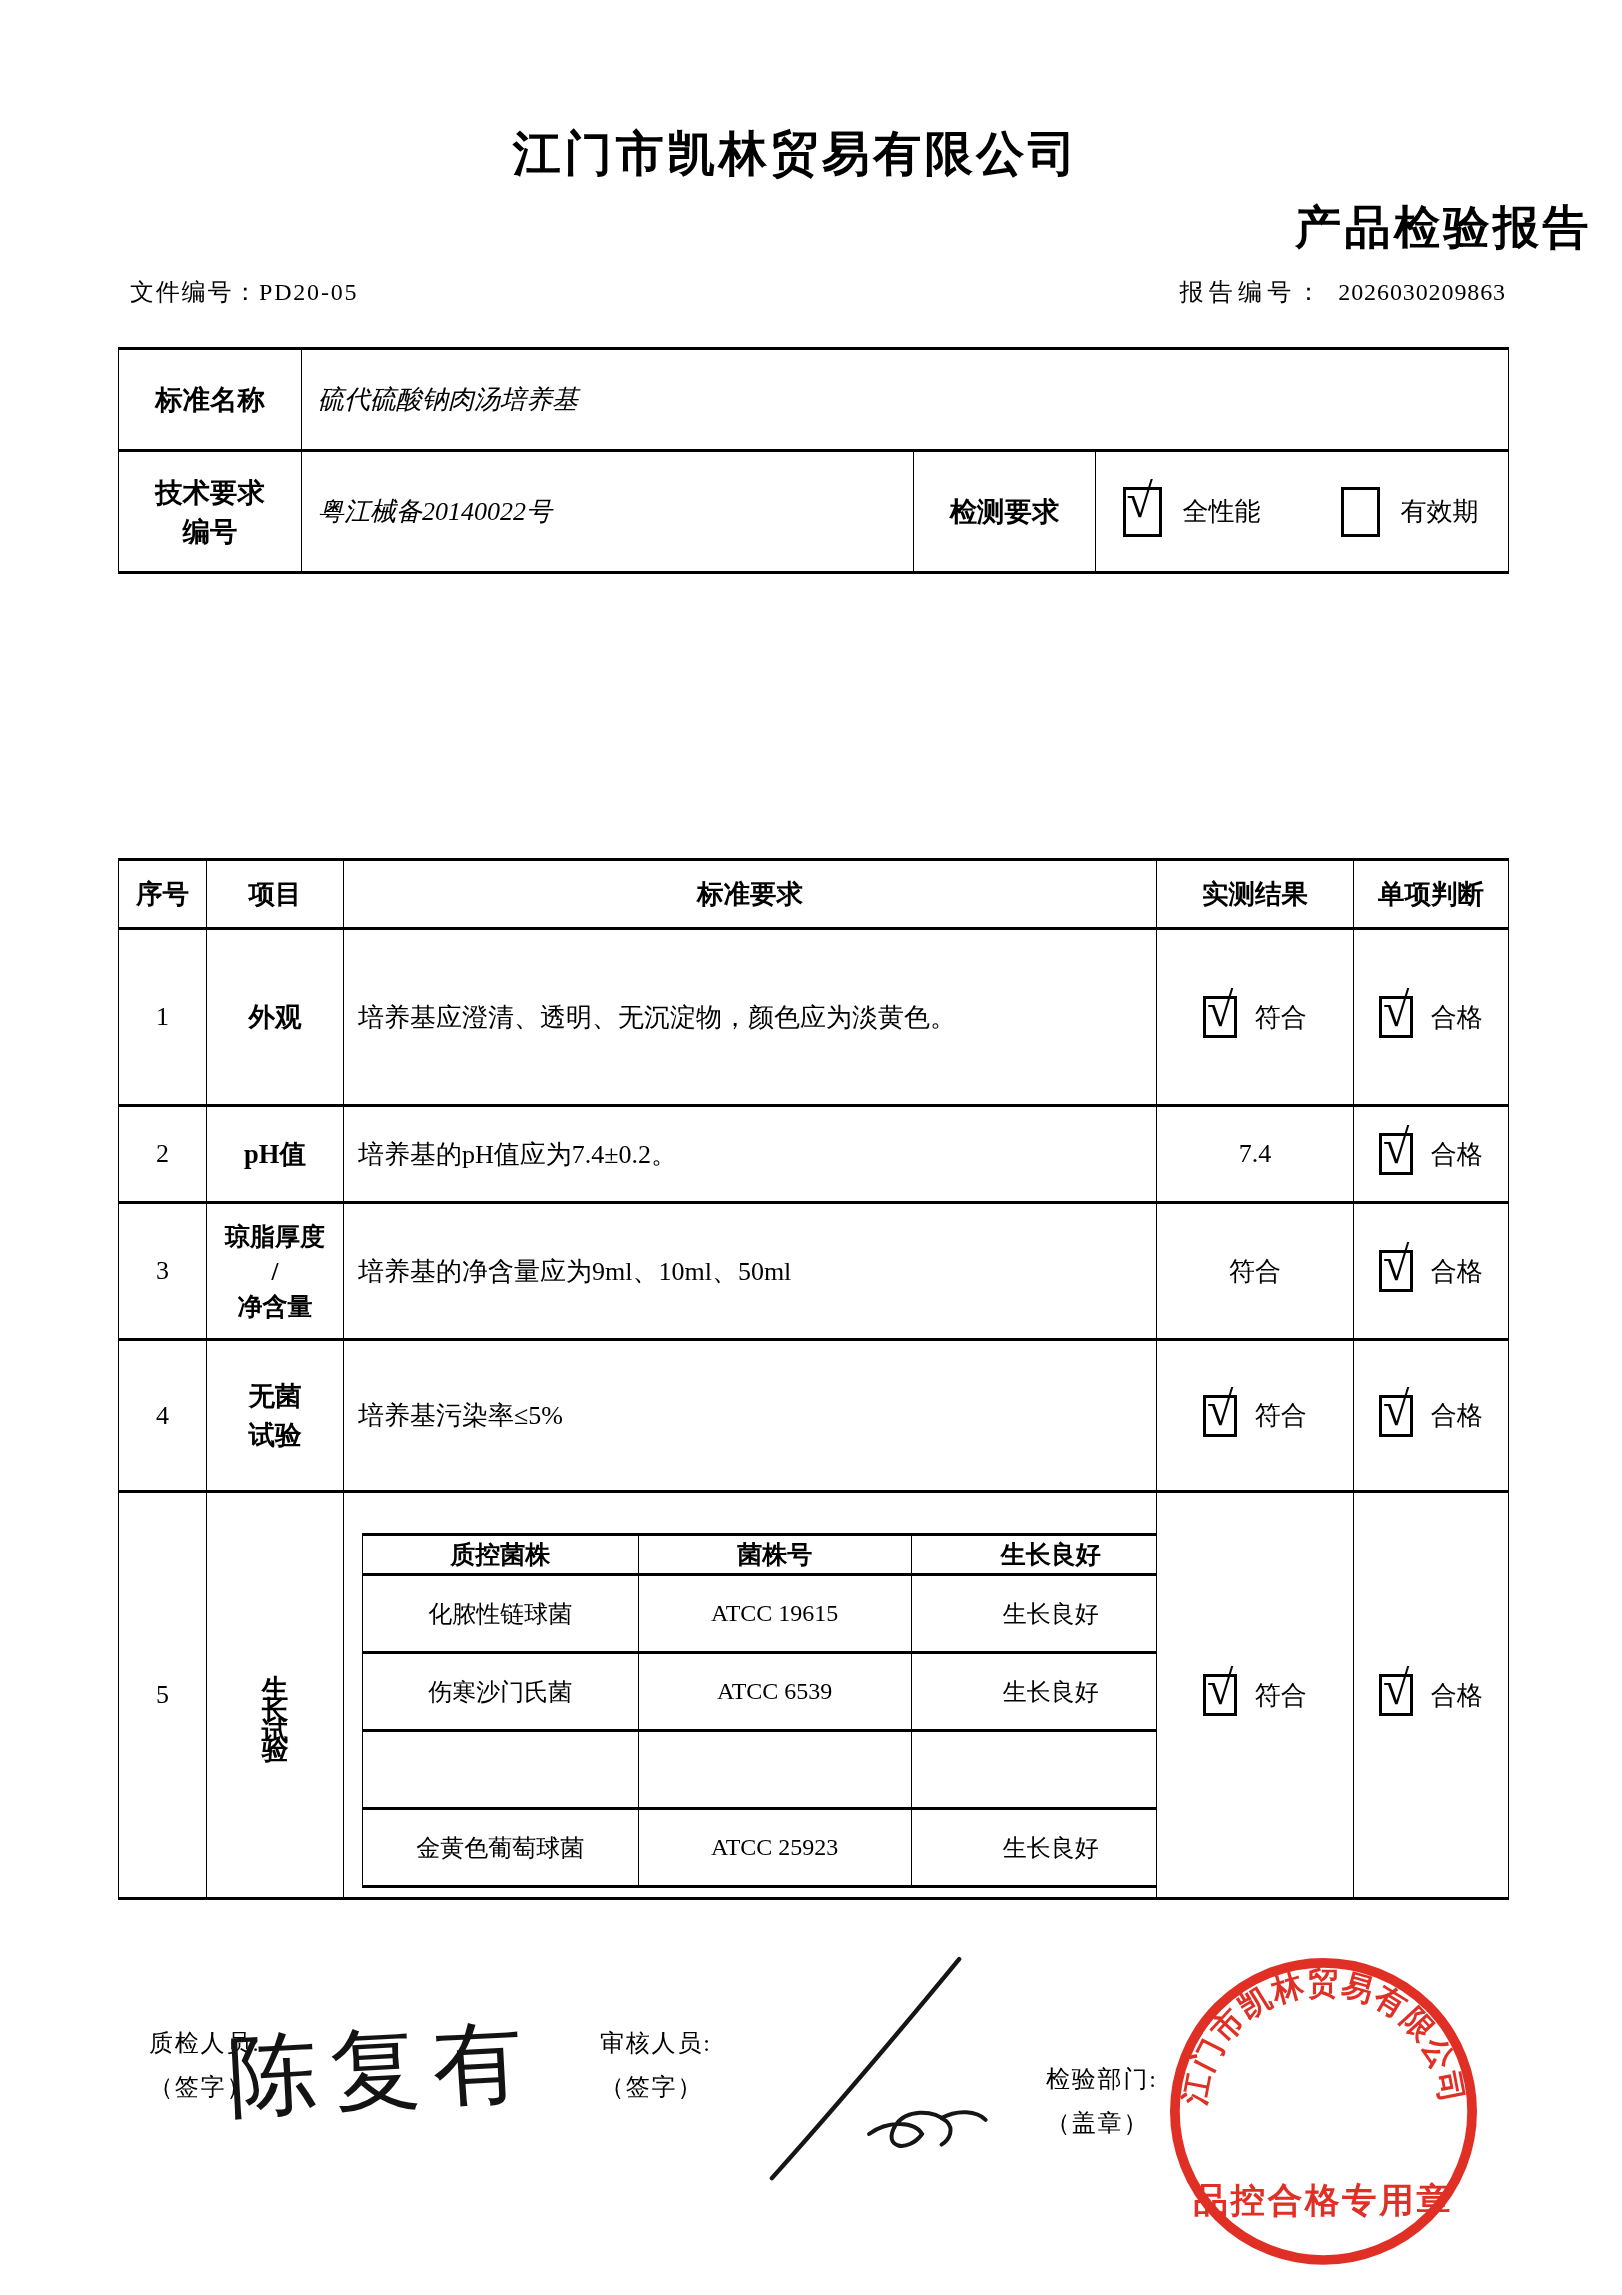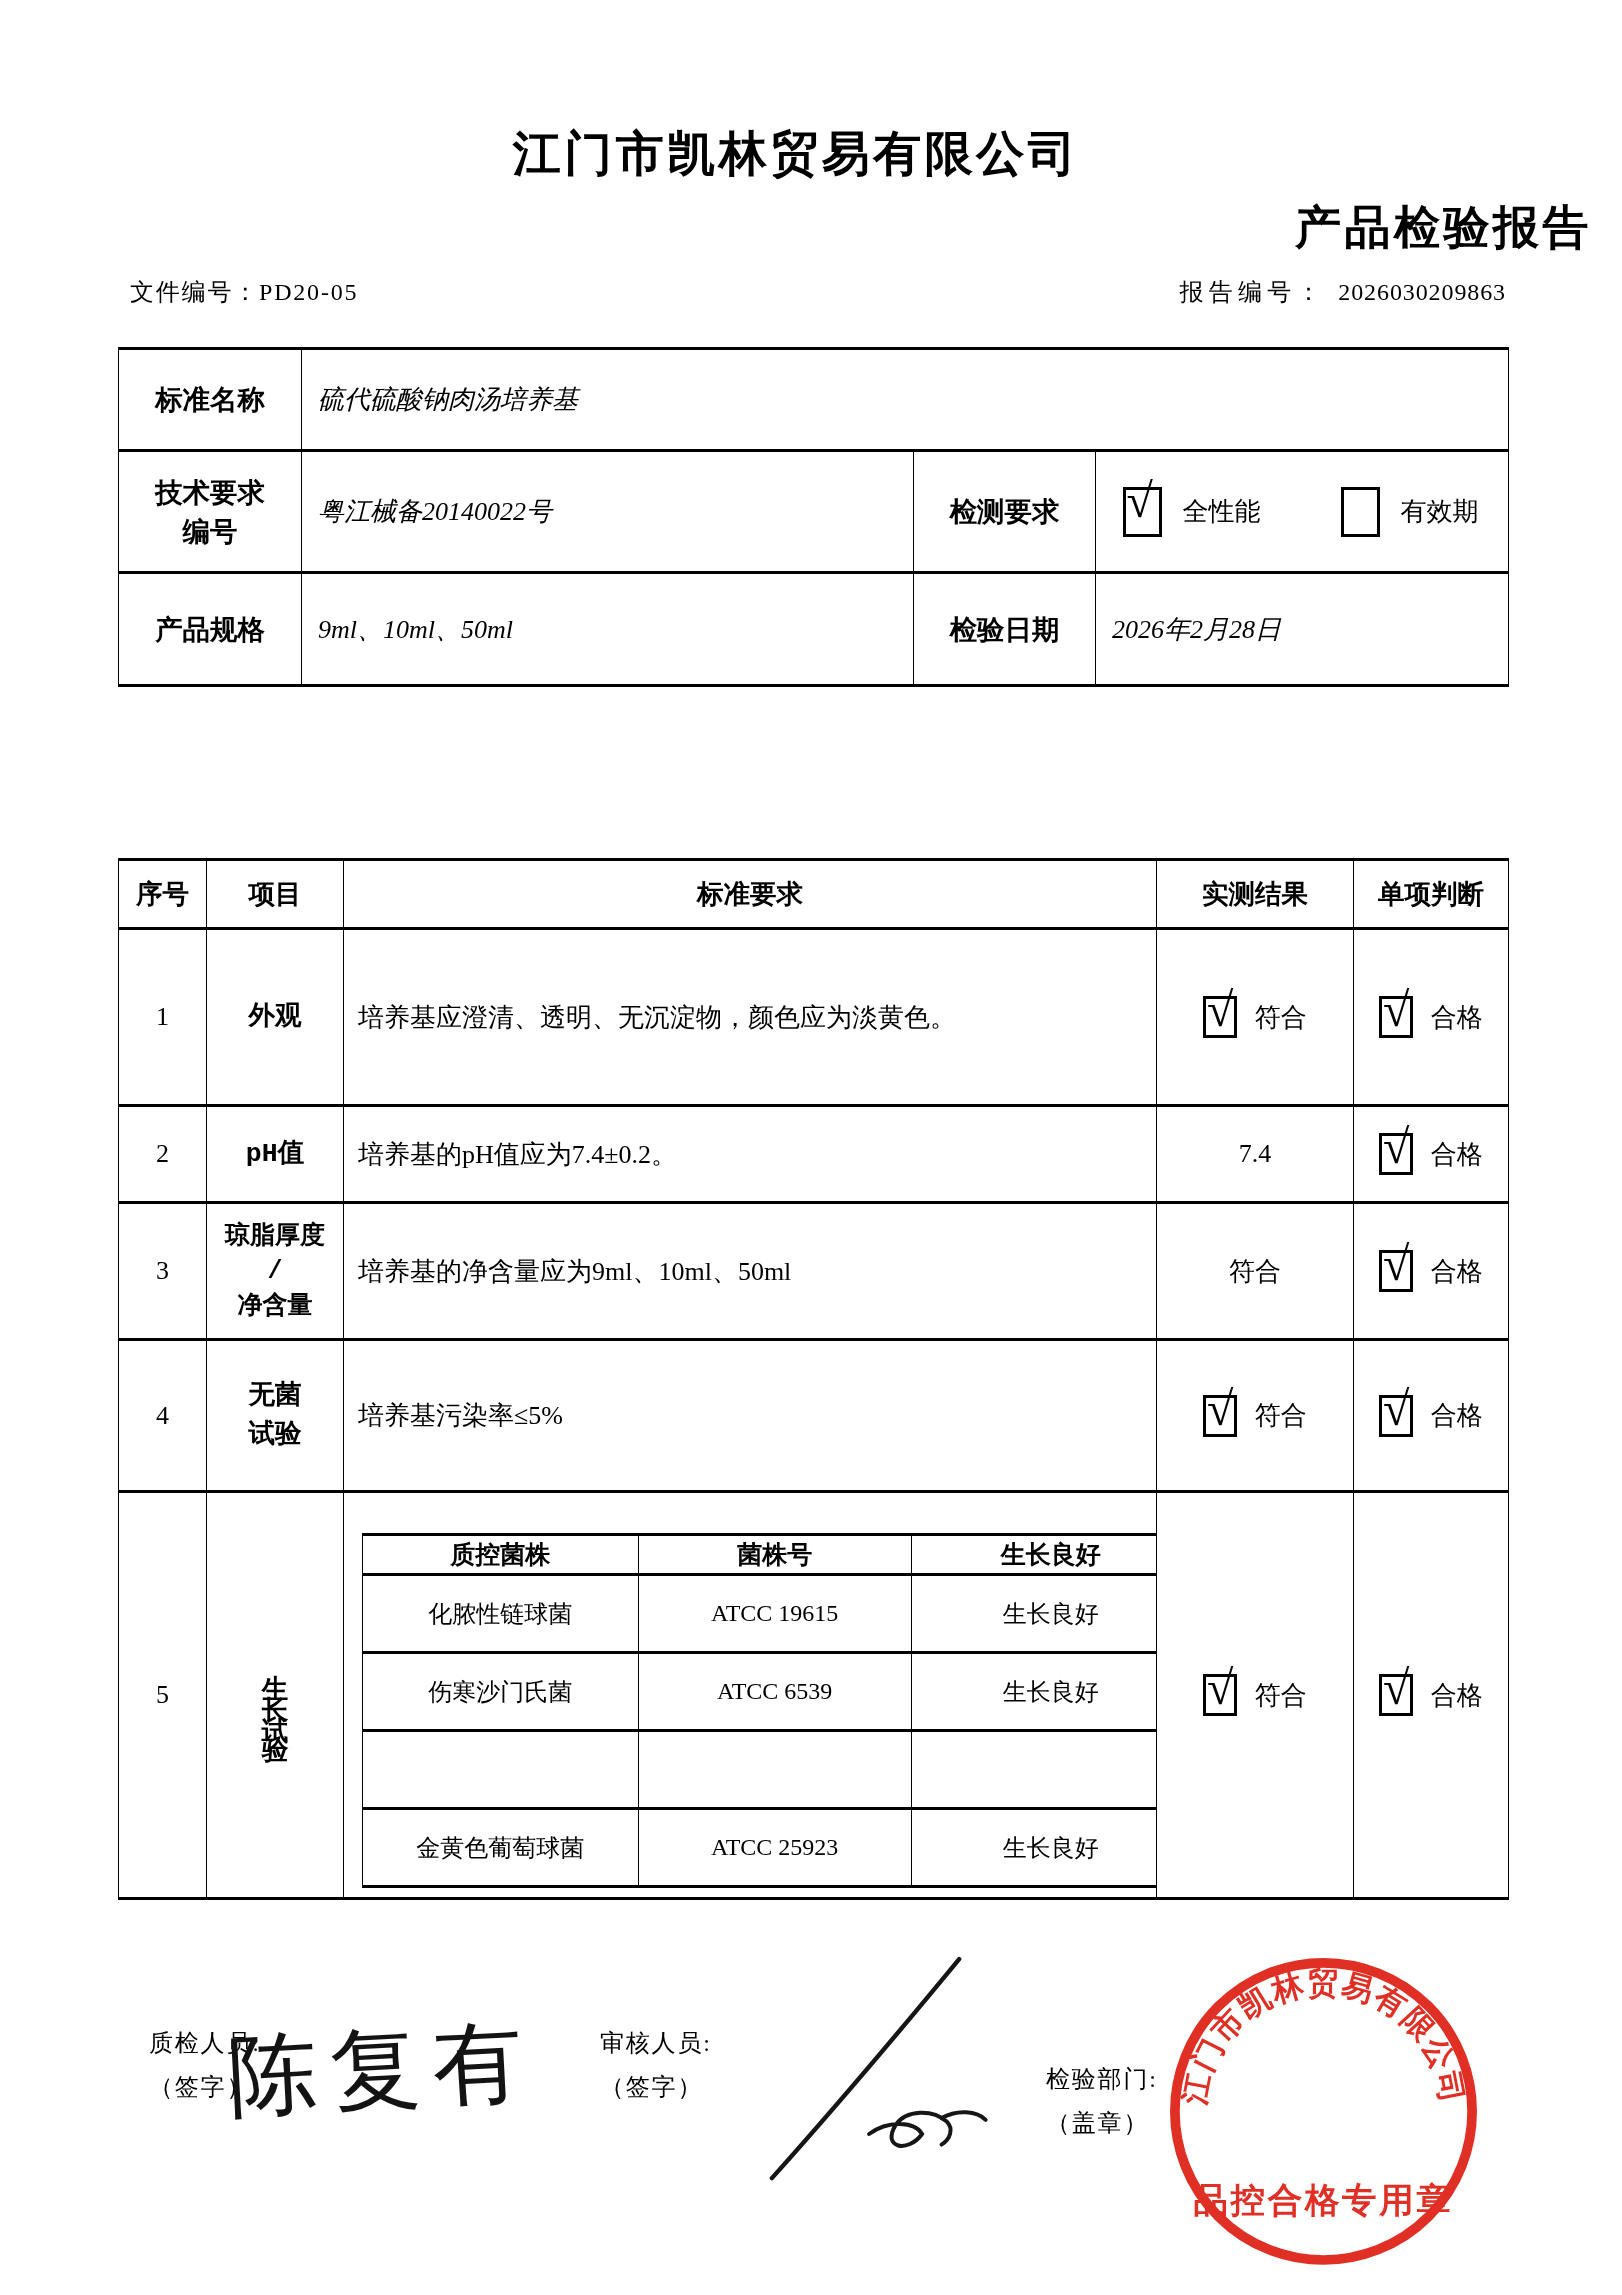--- a/index.html
+++ b/index.html
@@ -42,21 +42,21 @@
     font-weight:bold; font-size:27.4px; line-height:39px;
     text-align:center; white-space:pre-line;
   }
   .cell-value { font-size:26px; padding-left:16px !important;font-style:italic; }
   .t2 .hdr {
     font-family:"Liberation Sans", sans-serif;
     font-weight:bold; font-size:26.5px; text-align:center;
   }
   .t2 .seq { font-size:26px; text-align:center; }
   .t2 .item {
-    font-family:Liberation Mono, monospace;
+    font-family:Liberation Serif, serif;
     font-weight:bold; font-size:26.5px; line-height:39px;
     text-align:center; white-space:pre-line;
   }
   .t2 .req { font-size:26px; padding-left:14px !important; }
   .res {
     display:flex; align-items:center; justify-content:center;
     gap:17.7px; font-size:26px;
   }
   
   .vert-wrap { display:flex; align-items:center; justify-content:center; height:100%; }
@@ -143,26 +143,20 @@
             <span>全性能</span>
           </span>
           <span class="opt">
             <span class="cb big">
                   <span class="tick"></span>
                 </span>
             <span>有效期</span>
           </span>
         </div>
       </td>
-    </tr>
-    <tr style="height:113px">
-      <td class="cell-label">产品规格</td>
-      <td class="cell-value">9ml、10ml、50ml</td>
-      <td class="cell-label">检验日期</td>
-      <td class="cell-value">2026年2月28日</td>
     </tr>
   </tbody>
     </table>
 
   <table class="rpt t2">
     <colgroup>
         <col style="width:88px">
         <col style="width:137px">
         <col style="width:813px">
         <col style="width:197px">

